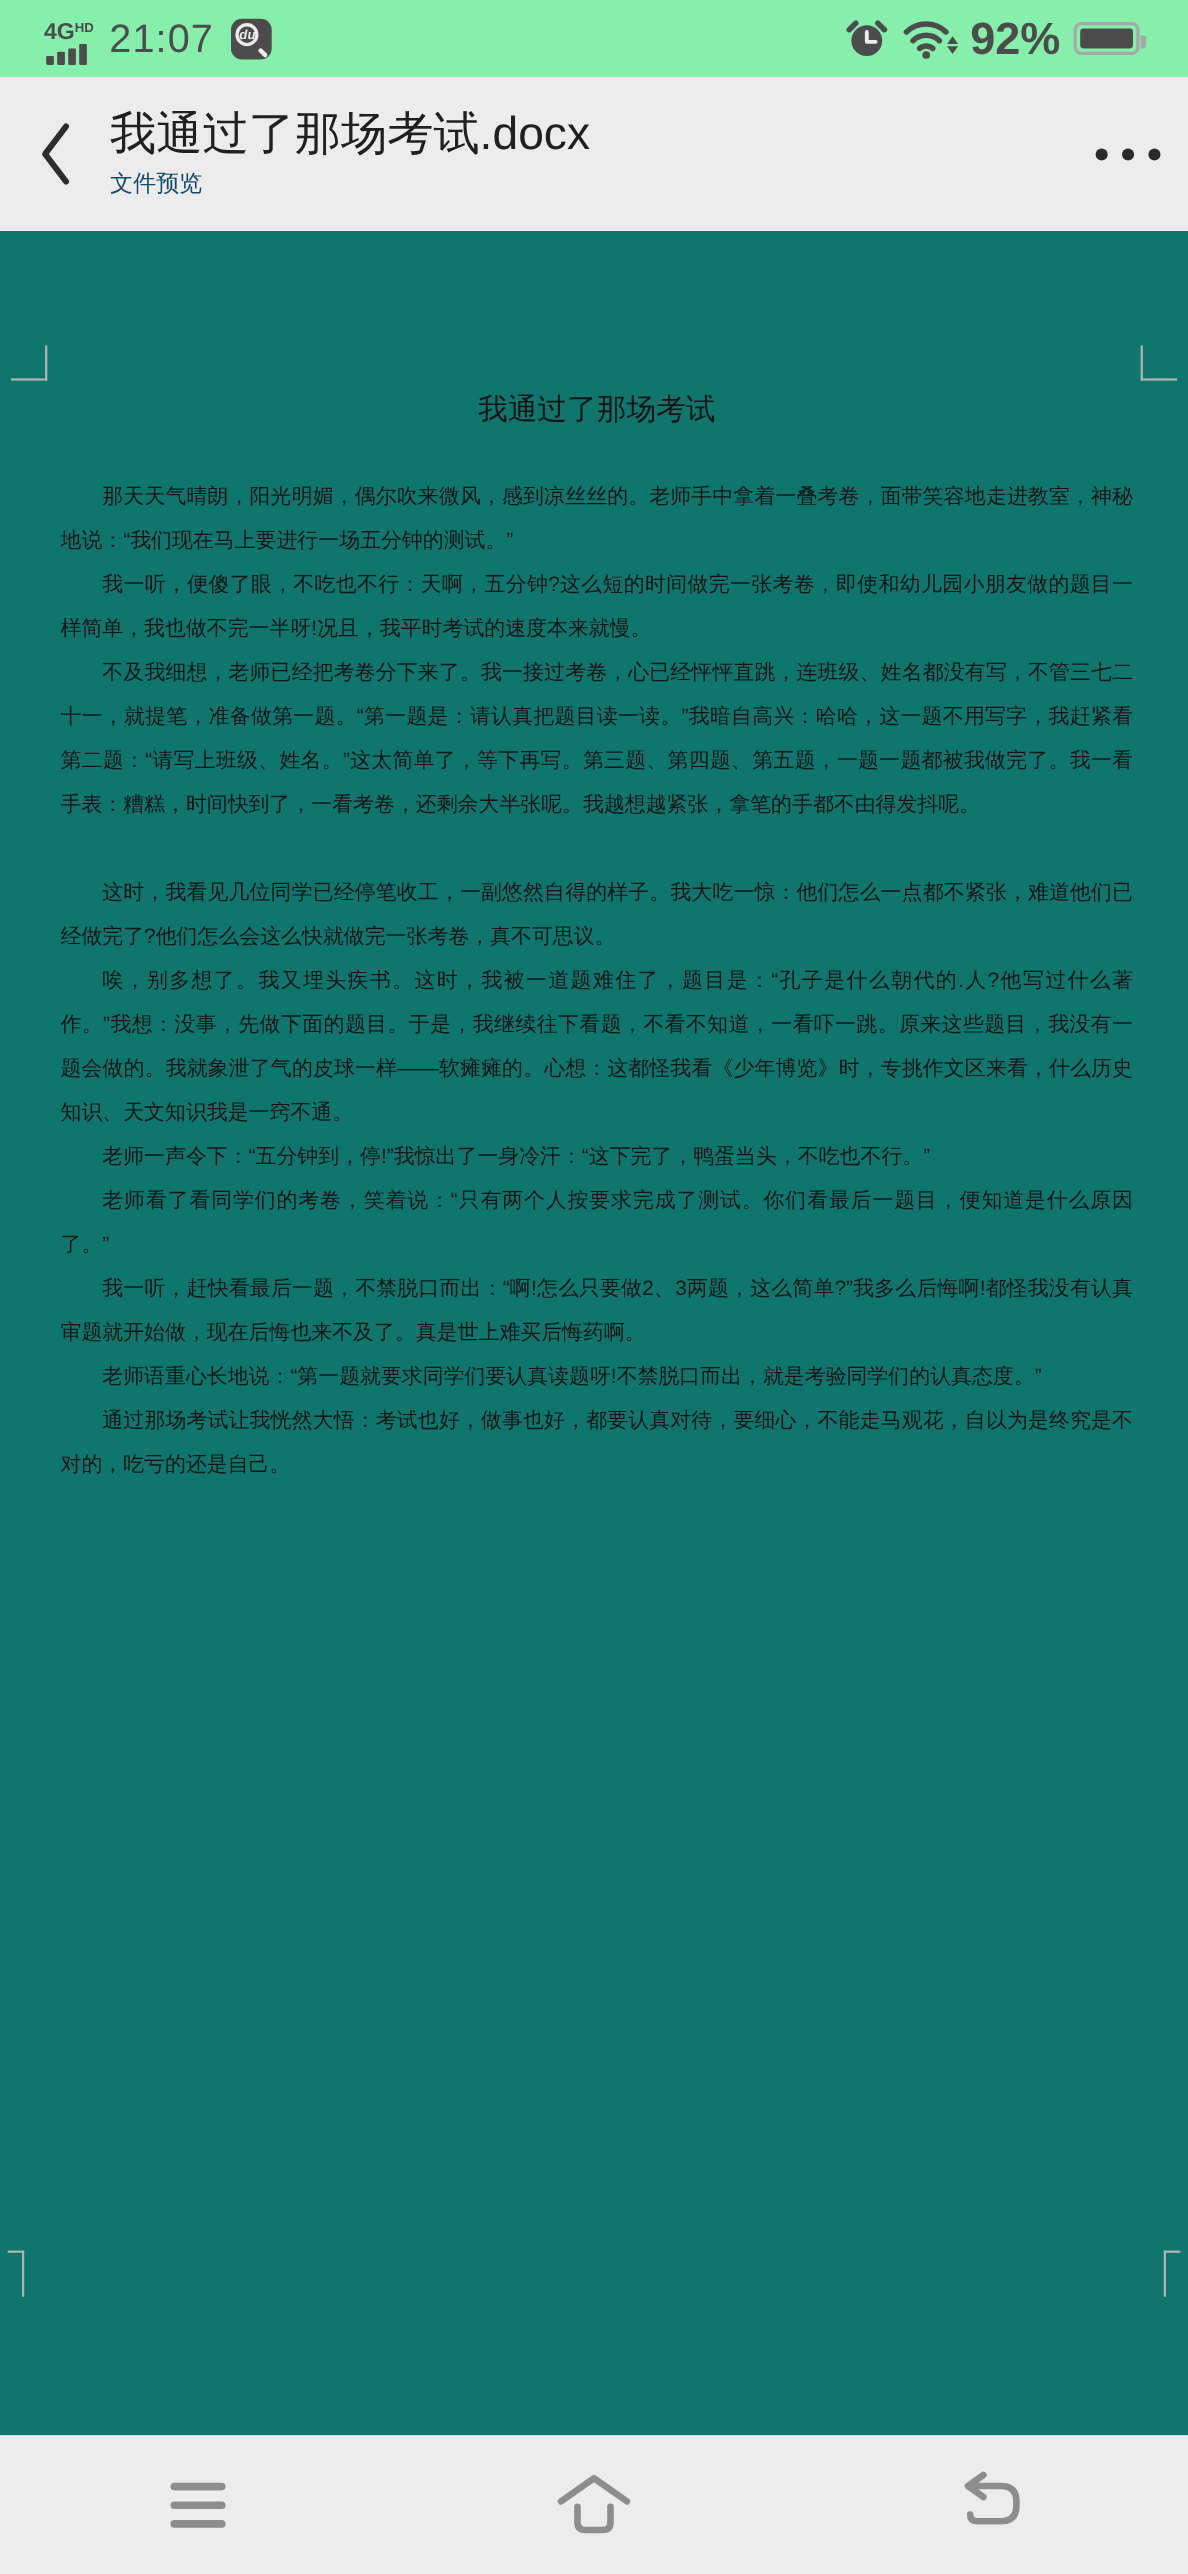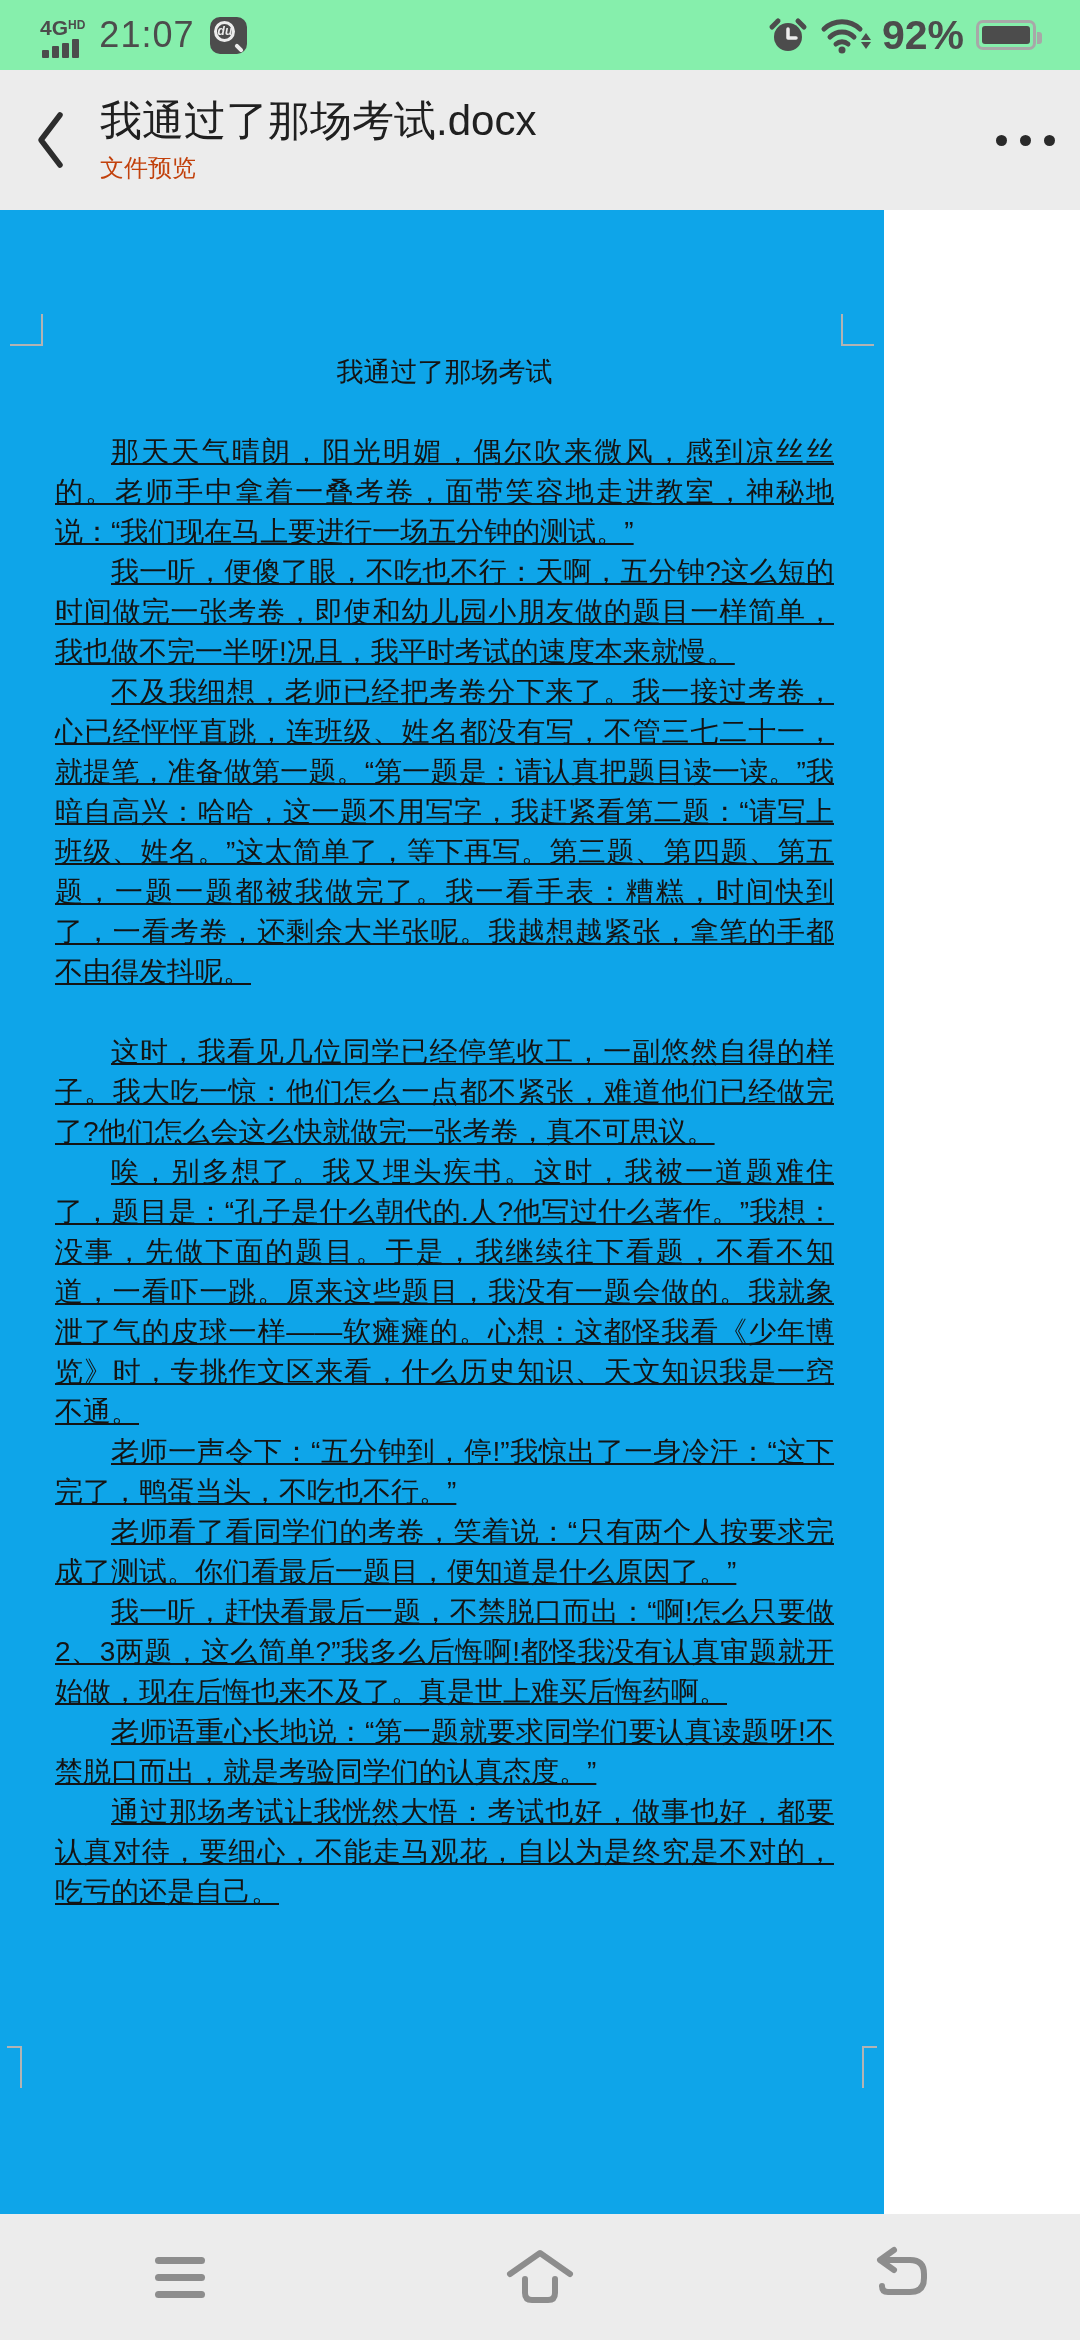--- a/index.html
+++ b/index.html
@@ -47,42 +47,42 @@
   .header {
     position:absolute; left:0; top:70px; width:1080px; height:140px;
     background:#ececec; display:flex; align-items:center;
   }
   .back-btn { width:100px; height:100%; display:flex; align-items:center; justify-content:center; cursor:pointer; flex:0 0 auto; }
   .header-titles { flex:1 1 auto; overflow:hidden; padding-top:2px; }
   .header-title {
     font-size:42px; color:#202020; font-weight:400; line-height:54px;
     white-space:nowrap; overflow:hidden; text-overflow:ellipsis;
   }
-  .header-subtitle { font-size:24px; color:#c2410c; line-height:40px; }
+  .header-subtitle { font-size:21px; color:#0c4a6e; line-height:40px; }
   .menu-btn { width:110px; height:100%; display:flex; align-items:center; justify-content:center; cursor:pointer; flex:0 0 auto; }
   .menu-dots { display:flex; }
   .menu-dots span { width:11px; height:11px; border-radius:50%; background:#2a2a2a; margin-left:13px; }
   .menu-dots span:first-child { margin-left:0; }
 
   
   .doc-page {
-    position:absolute; left:0; top:210px; width:884px; height:2004px;
-    background:#0ea5e9; overflow:hidden;
+    position:absolute; left:0; top:210px; width:1080px; height:2004px;
+    background:#0f766e; overflow:hidden;
   }
   .corner { position:absolute; }
   .corner-tl { left:10px;  top:104px; width:33px; height:32px; border-right:2px solid #b3b3b3; border-bottom:2px solid #b3b3b3; }
   .corner-tr { right:10px; top:104px; width:33px; height:32px; border-left:2px  solid #b3b3b3; border-bottom:2px solid #b3b3b3; }
   .corner-bl { left:7px;   top:1836px; width:15px; height:42px; border-right:2px solid #b3b3b3; border-top:2px solid #b3b3b3; }
   .corner-br { right:7px;  top:1836px; width:15px; height:42px; border-left:2px  solid #b3b3b3; border-top:2px solid #b3b3b3; }
 
   .doc-text { position:absolute; left:55px; right:50px; top:142px; color:#141414; }
   .doc-title { font-size:27px; line-height:40px; text-align:center; font-weight:400; margin-bottom:40px; }
   .doc-text p {
-    font-size:28px; line-height:40px; text-align:justify;
-    text-indent:2em; word-break:break-all;text-decoration:underline;
+    font-size:19px; line-height:40px; text-align:justify;
+    text-indent:2em; word-break:break-all;
   }
   .doc-text p.gap-after { margin-bottom:40px; }
 
   
   .nav-bar {
     position:absolute; left:0; top:2214px; width:1080px; height:126px;
     background:#ececec; display:flex; align-items:center;
   }
   .nav-btn { flex:1 1 0; display:flex; align-items:center; justify-content:center; cursor:pointer; height:100%; }
   .hamburger { display:flex; flex-direction:column; }

